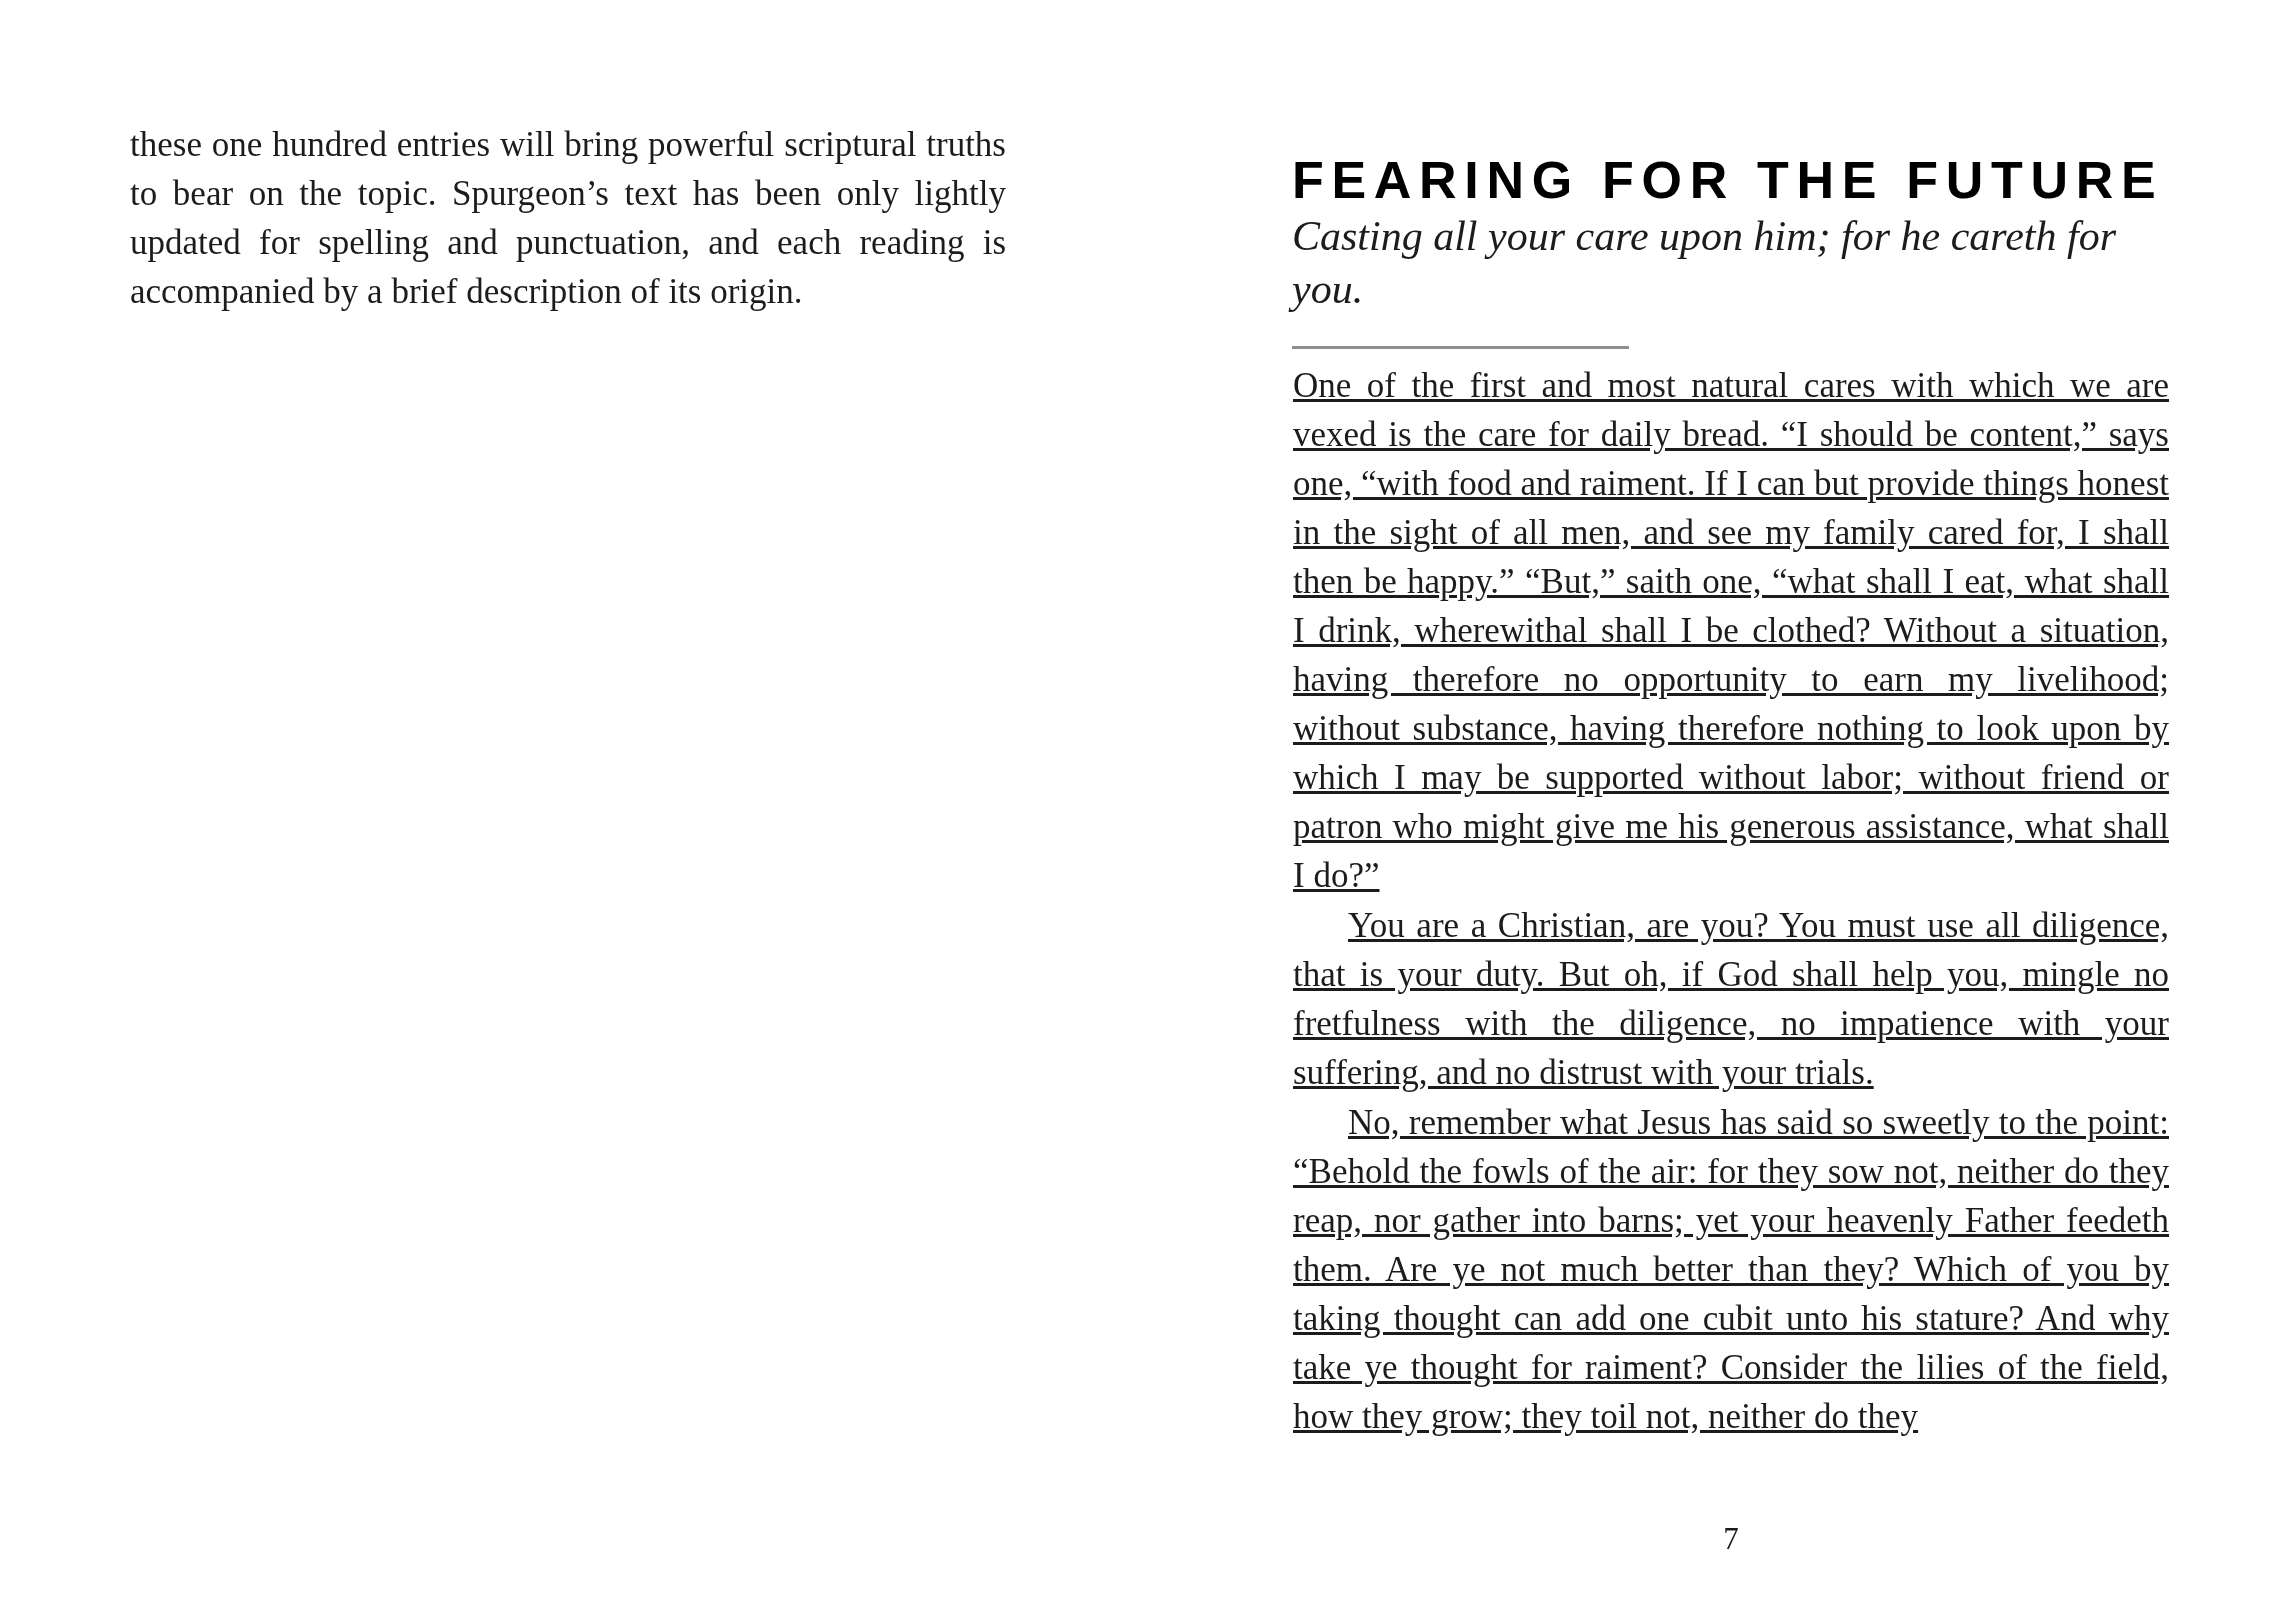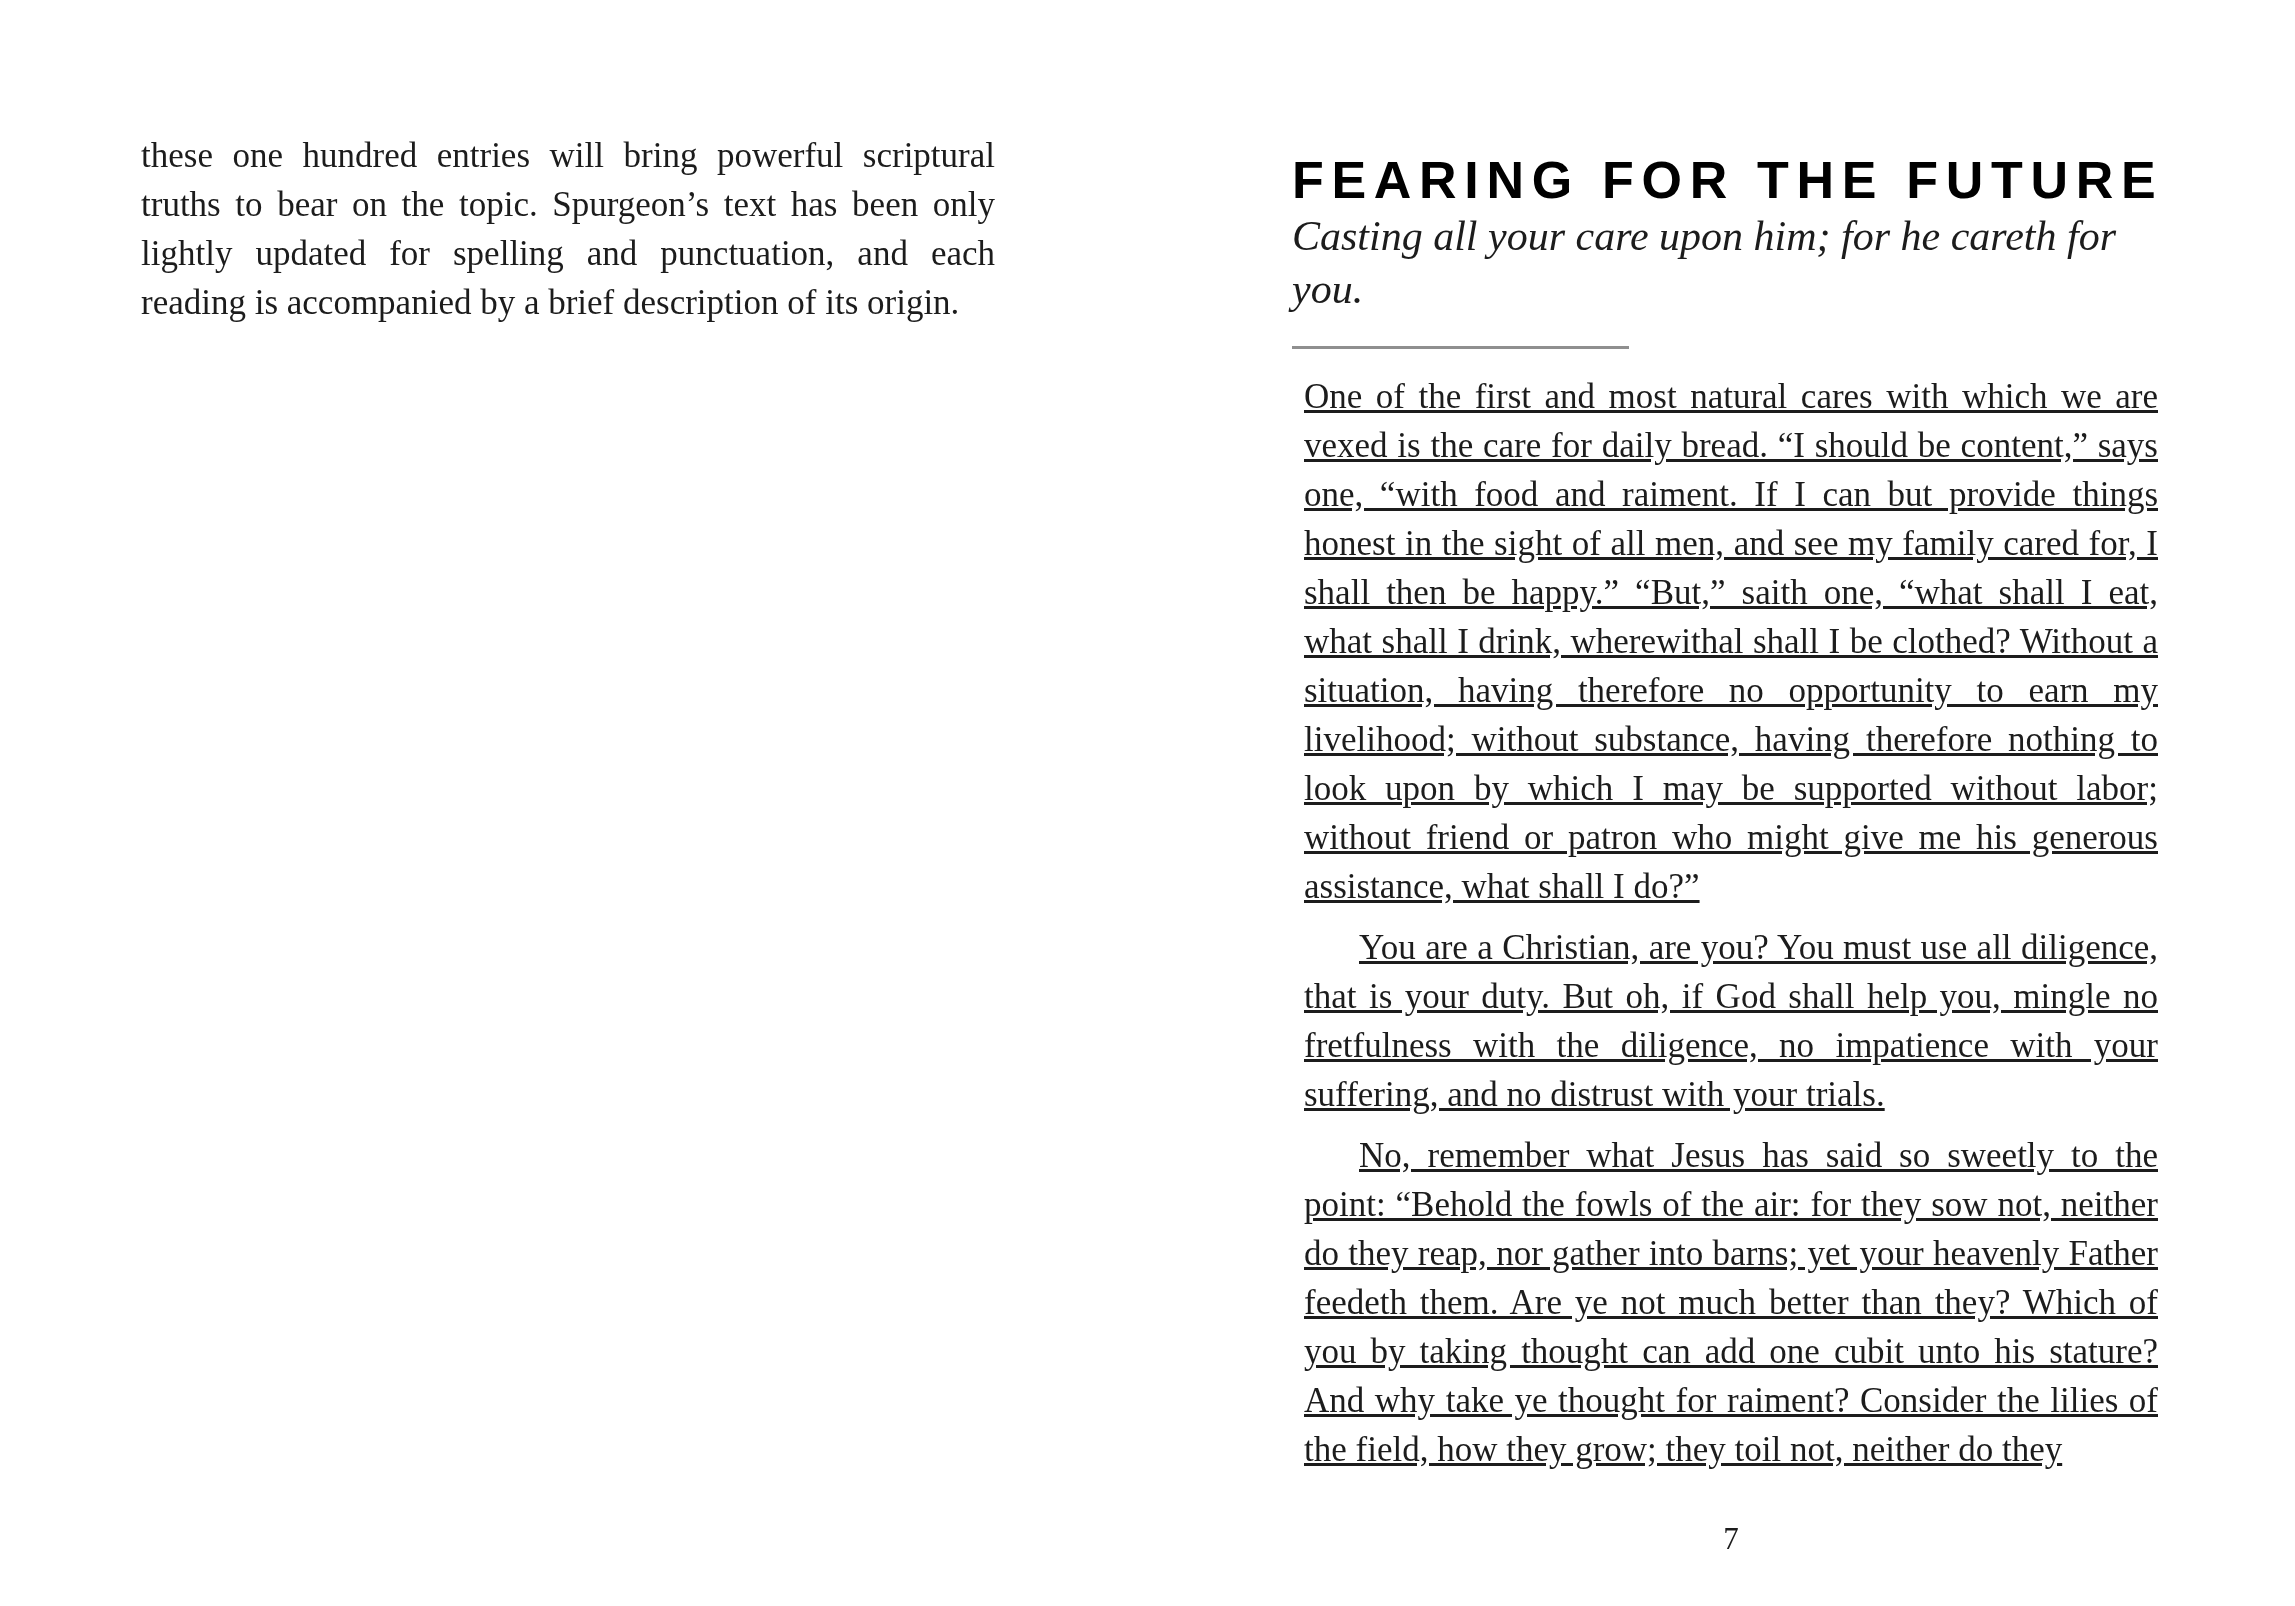--- a/index.html
+++ b/index.html
@@ -13,21 +13,21 @@
     overflow: hidden;
   }
   .page-spread { position: absolute; inset: 0; }
 
   .body-text {
     font-size: 35px;
     line-height: 49px;
     text-align: justify;
     color: var(--text, #1c1c1c);
   }
-  .body-text p { margin: 12px; }
+  .body-text p { margin: 1px; }
   .body-text p.indent { text-indent: 55px; }
 
   #left-body {
     position: absolute;
     left: 129px;
     top: 119px;
     width: 878px;
   }
 
   .chapter-title {

